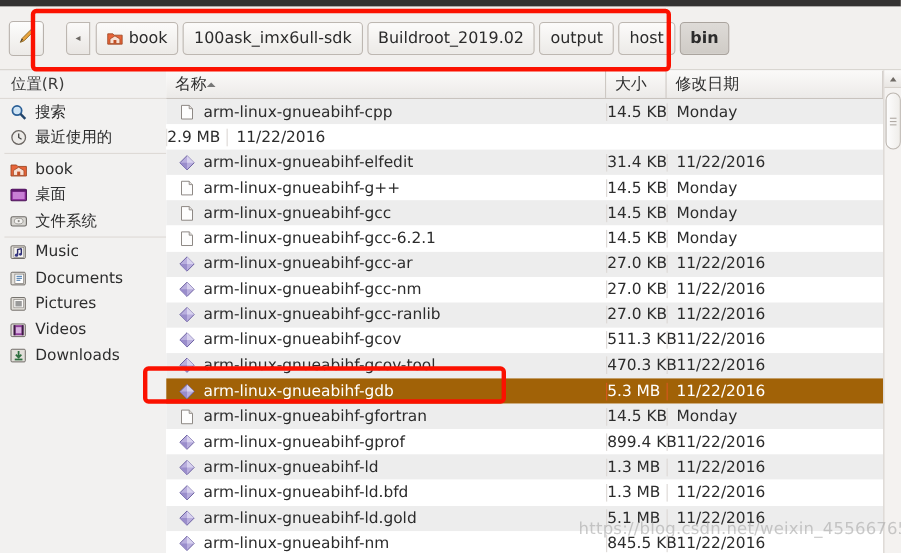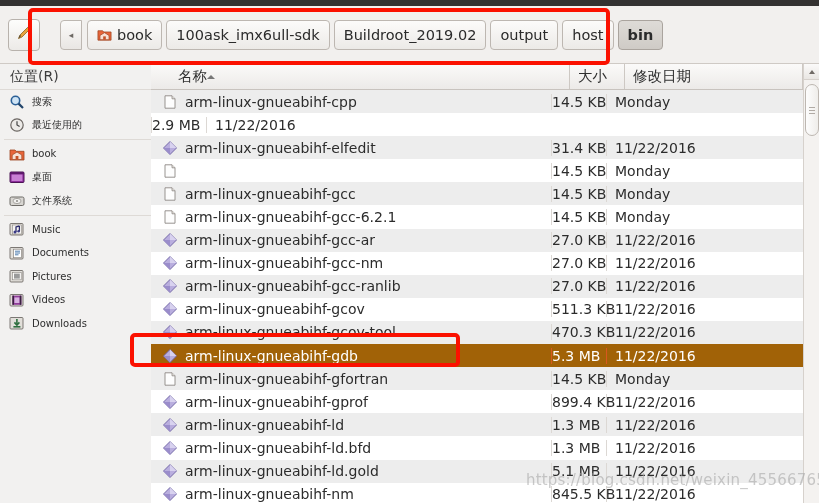--- a/index.html
+++ b/index.html
@@ -54,39 +54,39 @@
   .sidebar {
     position:absolute; left:0; top:64px; width:171px; height:439px;
     background:#f2f1f0; border-right:1px solid #d2cdc8; overflow:hidden;
   }
   .side-head {
     height:26px; display:flex; align-items:center; padding-left:10px;
     font-size:14px; color:#3b3b3b; border-bottom:1px solid #dedad6;
   }
   .side-item {
     height:23.5px; display:flex; align-items:center; gap:7px;
-    padding-left:9px; font-size:10px; color:#2e2e2e; white-space:nowrap;
+    padding-left:9px; font-size:14px; color:#2e2e2e; white-space:nowrap;
   }
   .side-sep { height:1px; background:#dedad6; margin:2px 6px 2px 4px; }
   .sico { width:16px; height:16px; flex:0 0 16px; position:relative; }
 
   
   .filelist {
     position:absolute; left:151px; top:64px; width:652px; height:439px;
     background:#fff; overflow:hidden;
   }
   .fl-head {
     display:flex; height:26px; background:linear-gradient(to bottom,#fbfaf9,#eceae8);
     border-bottom:1px solid #c8c3be; font-size:14.5px; color:#2f2f2f;
   }
   .fl-head .h {
     display:flex; align-items:center; padding:0 8px; position:relative;
     border-right:1px solid #cdc8c3;
   }
-  .h-name { width:400px; justify-content:flex-start;margin-left:19px; }
+  .h-name { width:400px; justify-content:flex-start; }
   .h-size { width:55px; }
   .h-date { width:auto; flex:1; border-right:none; }
   .sortarrow {
     width:0;height:0;border-left:4px solid transparent;border-right:4px solid transparent;
     border-bottom:4px solid #777; margin-right:3px;
   }
   .rows { height:413px; overflow:hidden; }
   .row {
     display:flex; height:23.1px; align-items:center; font-size:14px; color:#2c2c2c;
   }
@@ -312,20 +312,21 @@
           </div>
           <div class="c-size">31.4 KB</div>
           <div class="c-date">11/22/2016</div>
         </div>
         <div class="row odd">
           <div class="c-name">
             <span class="sico"><svg width="16" height="16" viewBox="0 0 16 16">
                 <path d="M3 1.8 h7 l3 3 v9.4 H3 Z" fill="#fdfdfd" stroke="#8d8884" stroke-width="0.9"></path>
                 <path d="M10 1.8 v3 h3" fill="#e4e1dd" stroke="#8d8884" stroke-width="0.8"></path>
               </svg></span>
+            <span>arm-linux-gnueabihf-g++</span>
           </div>
           <div class="c-size">14.5 KB</div>
           <div class="c-date">Monday</div>
         </div>
         <div class="row even">
           <div class="c-name">
             <span class="sico"><svg width="16" height="16" viewBox="0 0 16 16">
                 <path d="M3 1.8 h7 l3 3 v9.4 H3 Z" fill="#fdfdfd" stroke="#8d8884" stroke-width="0.9"></path>
                 <path d="M10 1.8 v3 h3" fill="#e4e1dd" stroke="#8d8884" stroke-width="0.8"></path>
               </svg></span>

